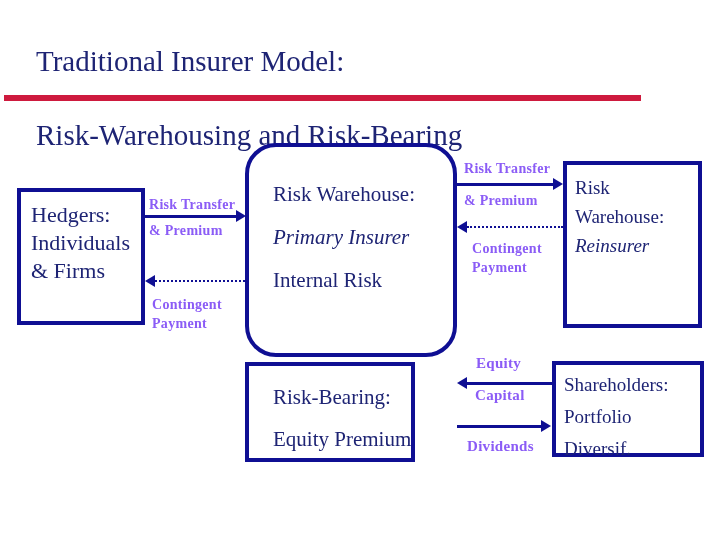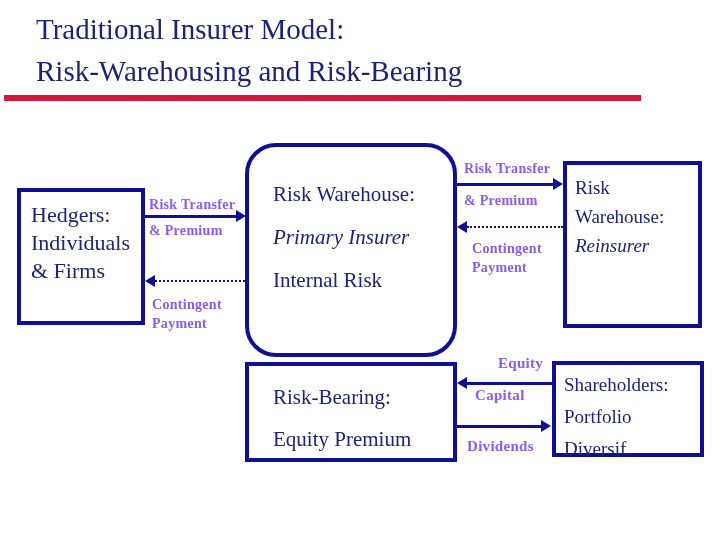--- a/index.html
+++ b/index.html
@@ -10,38 +10,38 @@
     font-family:"Liberation Serif","DejaVu Serif",serif;
     color:#1e2474;
     overflow:hidden;
     margin:0 auto;
   }
   
   .title{
     position:absolute;left:36px;top:8px;width:620px;
     font-size:29px;line-height:1.45;color:#1e2474;
   }
-  .title span{display:block;}
+  .title span{display:block;margin-top:32px;}
   .title-rule{
     position:absolute;left:4px;top:95px;width:637px;height:6px;
     background:#ce1a3e;
   }
   
   .box{
     position:absolute;
     border:4px solid #0f0f93;
     background:#ffffff;
     box-sizing:border-box;
     color:#1e2474;
   }
   .box-hedgers{left:17px;top:188px;width:128px;height:137px;
     font-size:22px;line-height:28px;padding:9px 0 0 10px;}
   .box-warehouse{left:245px;top:143px;width:212px;height:214px;
     font-size:21px;line-height:26px;padding:34px 0 0 24px;border-radius:31px;}
-  .box-riskbearing{left:245px;top:362px;width:212px;height:100px;
+  .box-riskbearing{left:245px;top:362px;width:170px;height:100px;
     font-size:21px;line-height:26px;padding:18px 0 0 24px;}
   .box-reinsurer{left:563px;top:161px;width:139px;height:167px;
     font-size:19px;line-height:29px;padding:8px 0 0 8px;}
   .box-shareholders{left:552px;top:361px;width:152px;height:96px;
     font-size:19px;line-height:32px;padding:4px 0 0 8px;}
   .box div{white-space:nowrap;}
   .mb17{margin-bottom:17px;}
   .mb16{margin-bottom:16px;}
   .italic{font-style:italic;}
   
@@ -118,21 +118,21 @@
   <div class="ahead-r" style="left:553px;top:178px;"></div>
   <div class="flabel" style="left:464px;top:191px;">&amp; Premium</div>
 
   <div class="ahead-l" style="left:457px;top:221px;"></div>
   <div class="adots" style="left:467px;top:226px;width:96px;"></div>
   <div class="flabel" style="left:472px;top:239px;">
     <div>Contingent</div>
     <div>Payment</div>
   </div>
 
-  <div class="flabel flabel-lg" style="left:498px;top:354px;">Equity</div>
+  <div class="flabel flabel-lg" style="left:476px;top:354px;">Equity</div>
   <div class="ahead-l" style="left:457px;top:377px;"></div>
   <div class="aline" style="left:467px;top:382px;width:85px;"></div>
   <div class="flabel flabel-lg" style="left:475px;top:386px;">Capital</div>
 
   <div class="aline" style="left:457px;top:425px;width:84px;"></div>
   <div class="ahead-r" style="left:541px;top:420px;"></div>
   <div class="flabel flabel-lg" style="left:467px;top:437px;">Dividends</div>
 
 </div>
 

